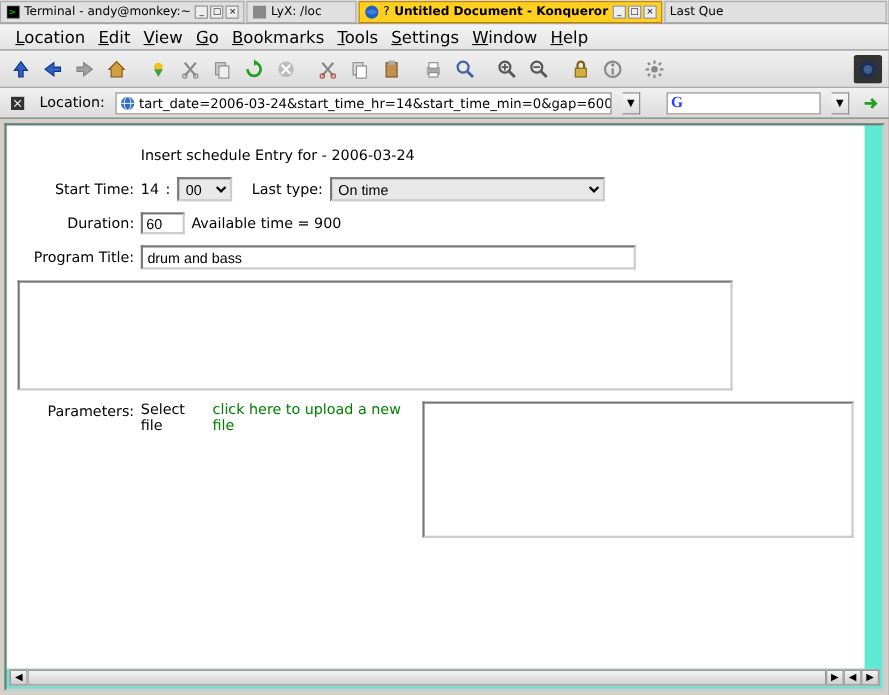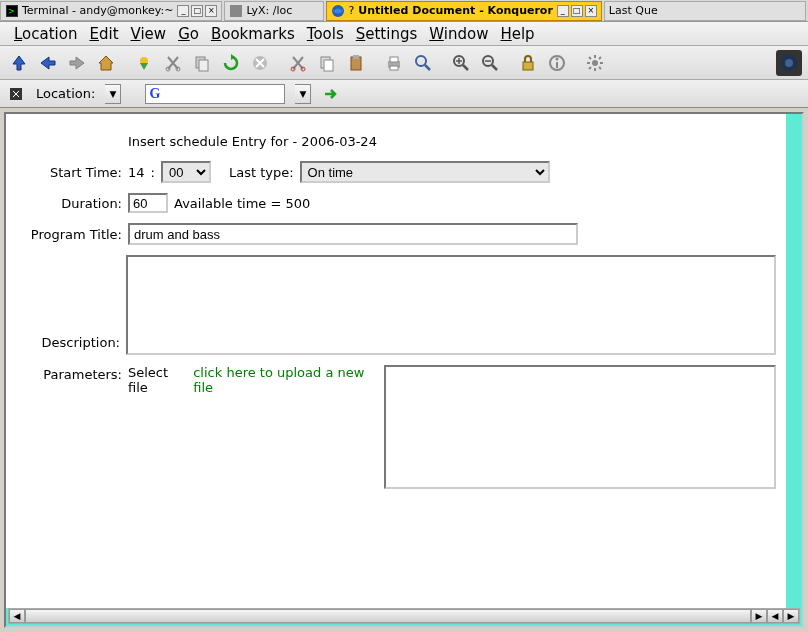--- a/index.html
+++ b/index.html
@@ -366,20 +366,30 @@
 </div>
 
 <div class="locationbar">
   <div class="tool-btn" style="width:20px;height:20px">
       <svg width="16" height="16">
         <rect x="2" y="2" width="12" height="12" fill="#333"></rect>
         <path d="M5 5 L11 11 M11 5 L5 11" stroke="#fff" stroke-width="1"></path>
       </svg>
     </div>
   <span class="loclabel">Location:</span>
+  <div class="locinput">
+    <span class="favicon">
+        <svg width="14" height="14">
+          <circle cx="7" cy="7" r="6" fill="#3070c0"></circle>
+          <ellipse cx="7" cy="7" rx="3" ry="6" fill="none" stroke="#fff" stroke-width="0.8"></ellipse>
+          <line x1="1" y1="7" x2="13" y2="7" stroke="#fff" stroke-width="0.8"></line>
+        </svg>
+      </span>
+    <span style="white-space:nowrap">tart_date=2006-03-24&amp;start_time_hr=14&amp;start_time_min=0&amp;gap=600</span>
+  </div>
   <div class="locdrop">▼</div>
   <div style="width:4px"></div>
   <div class="searchbox">
     <span class="g">G</span>
   </div>
   <div class="locdrop">▼</div>
   <div class="go-btn">
       <svg width="18" height="18">
         <path d="M3 9 L12 9 M9 5 L13 9 L9 13" fill="none" stroke="#20a020" stroke-width="2.5"></path>
       </svg>
@@ -401,33 +411,32 @@
           <span style="width:6px"></span>
           <span class="static">Last type:</span>
           <select class="sel wide"><option>On time</option></select>
         </div>
       </div>
 
       <div class="form-row">
         <div class="lbl">Duration:</div>
         <div class="val">
           <input type="text" class="tiny" value="60" style="">
-          <span class="static">Available time = 500</span>
+          <span class="static">Available time = 900</span>
         </div>
       </div>
 
       <div class="form-row">
         <div class="lbl">Program Title:</div>
         <div class="val">
           <input type="text" class="norm" value="drum and bass" style="">
         </div>
       </div>
 
       <div class="form-row top-align">
-        <div class="lbl">Description:</div>
         <div class="val">
           <textarea class="desc" style=""></textarea>
         </div>
       </div>
 
 
       <div class="form-row" style="align-items:flex-start">
         <div class="lbl" style="padding-top:2px">Parameters:</div>
         <div class="val" style="flex-direction:row; align-items:flex-start; gap:4px">
           <span class="static">Select file</span>

